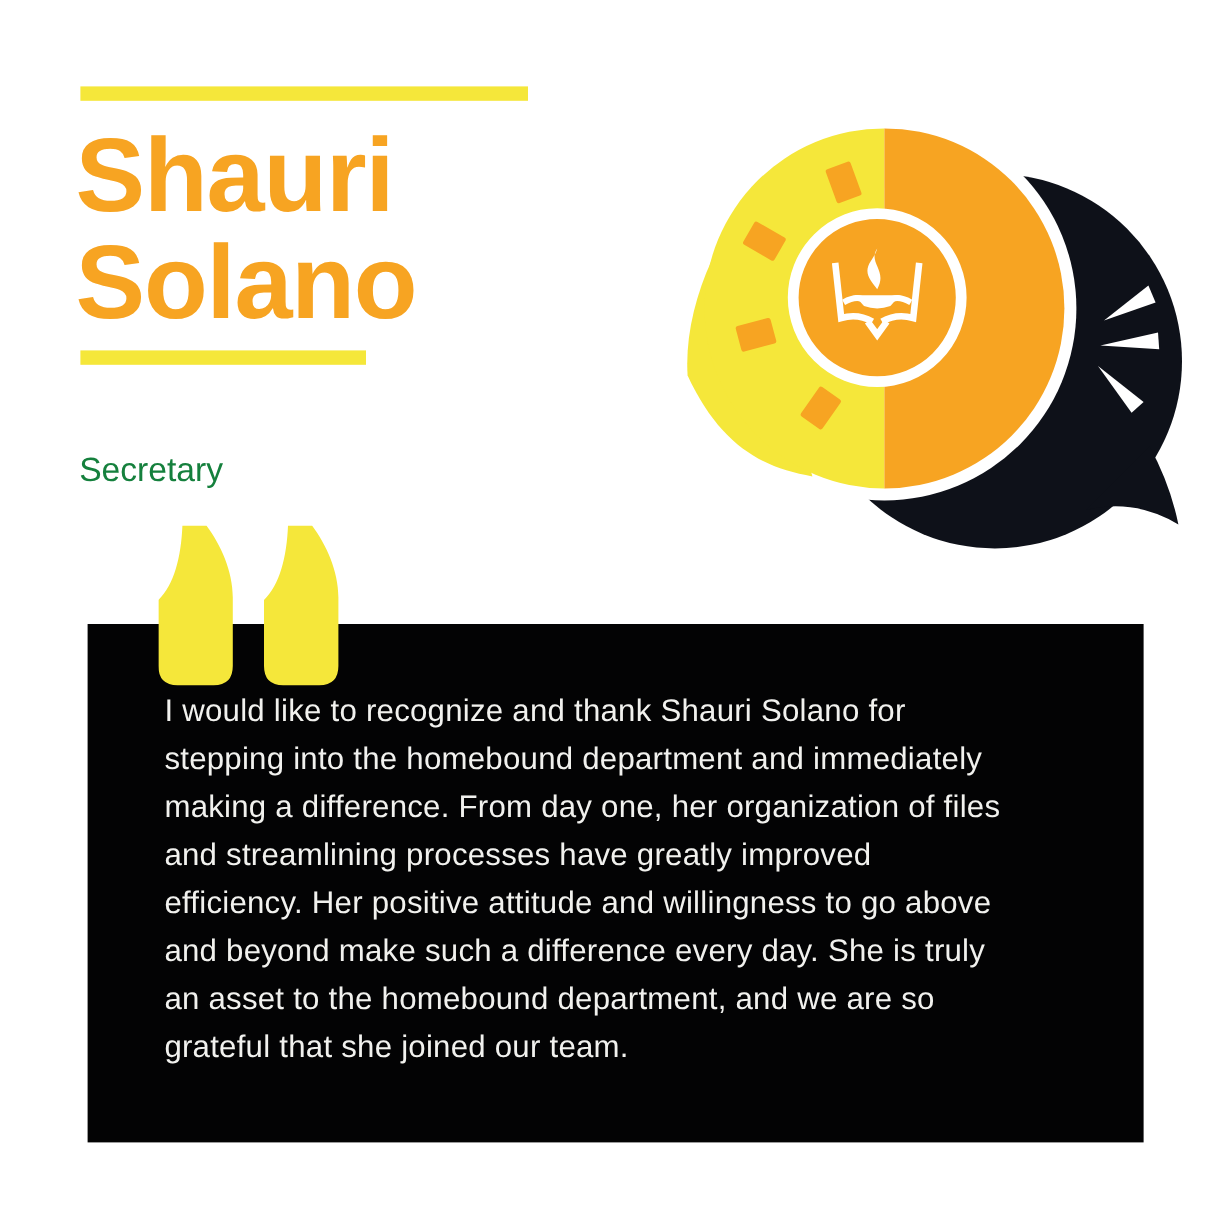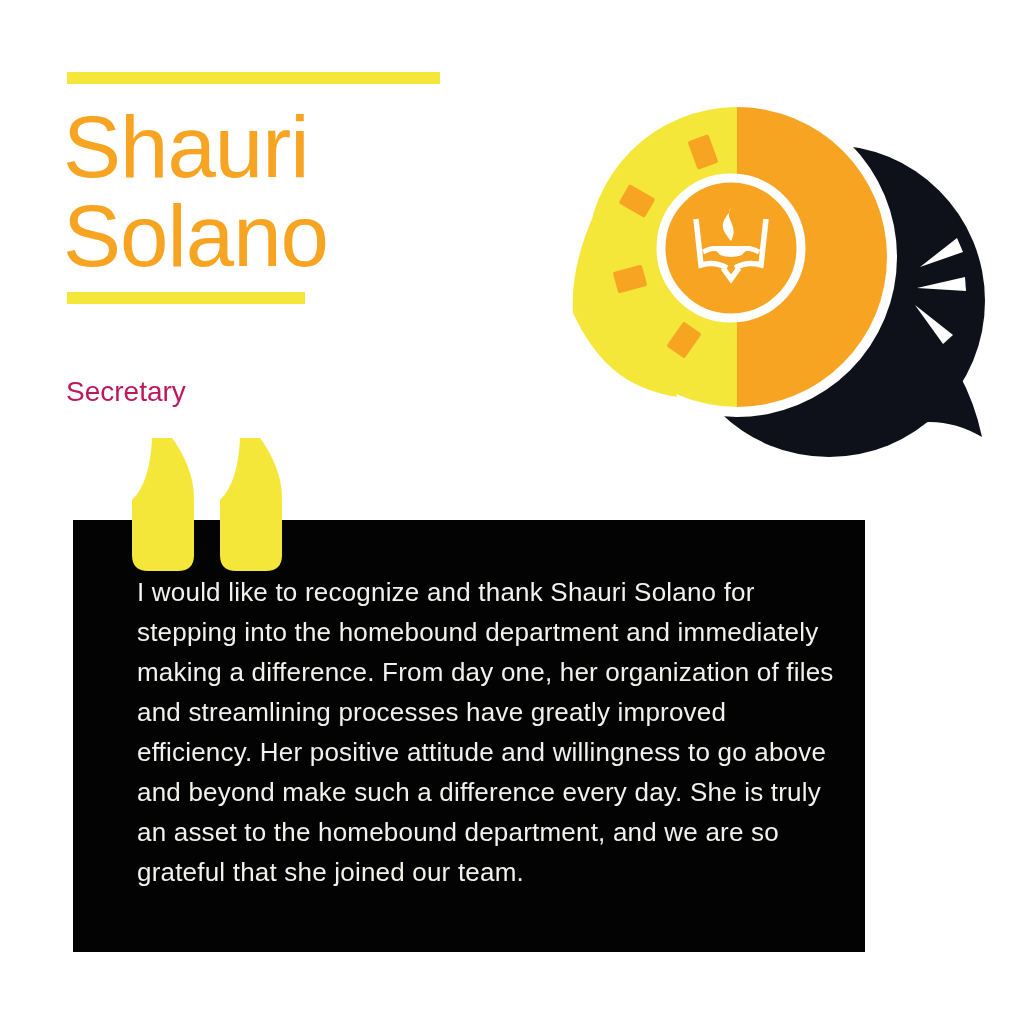--- a/index.html
+++ b/index.html
@@ -5,35 +5,35 @@
   html,body{margin:0;padding:0;background:#ffffff;}
   .canvas{
     position:relative;width:1024px;height:1024px;background:#ffffff;overflow:hidden;
     font-family:"Liberation Sans",sans-serif;
   }
   .bar{position:absolute;background:#F5E73A;}
   .bar.top{left:67px;top:72px;width:373px;height:12px;}
   .bar.bottom{left:67px;top:292px;width:238px;height:12px;}
   .person-name{
     position:absolute;left:63px;top:102px;margin:0;
-    font-size:87px;line-height:89px;font-weight:normal;letter-spacing:-1px;
+    font-size:87px;line-height:89px;font-weight:bold;letter-spacing:-1px;
     color:#F7A422;white-space:pre-line;
   }
   .dept{
     position:absolute;left:66px;top:331px;margin:0;
     font-size:35px;line-height:36px;font-weight:bold;letter-spacing:.3px;
     color:#1B1C27;z-index:5;
   }
   .role{
     position:absolute;left:66px;top:377px;
-    font-size:28px;line-height:30px;font-weight:normal;color:#be185d;z-index:5;
+    font-size:28px;line-height:30px;font-weight:normal;color:#15803d;z-index:5;
   }
   .logo-svg{position:absolute;left:555px;top:85px;width:470px;height:400px;z-index:1;}
   .quote-box{
-    position:absolute;left:73px;top:520px;width:792px;height:432px;
+    position:absolute;left:73px;top:520px;width:880px;height:432px;
     background:#030304;z-index:2;box-sizing:border-box;
     padding:52px 40px 0 64px;
   }
   .quote-text{
     margin:0;width:800px;
     font-size:26px;line-height:40px;font-weight:normal;
     color:#F1F1EE;white-space:pre-line;letter-spacing:.2px;
   }
   .attribution{
     margin:14px 0 0 0;

